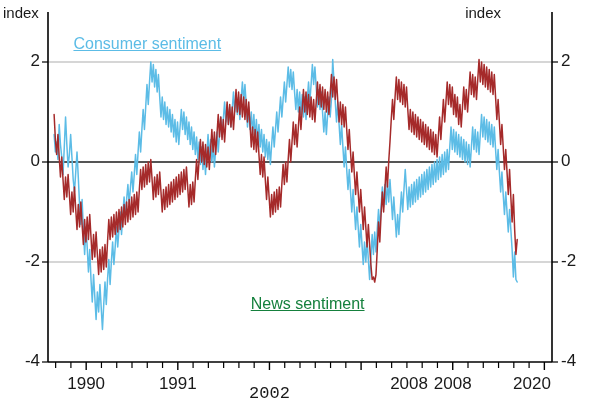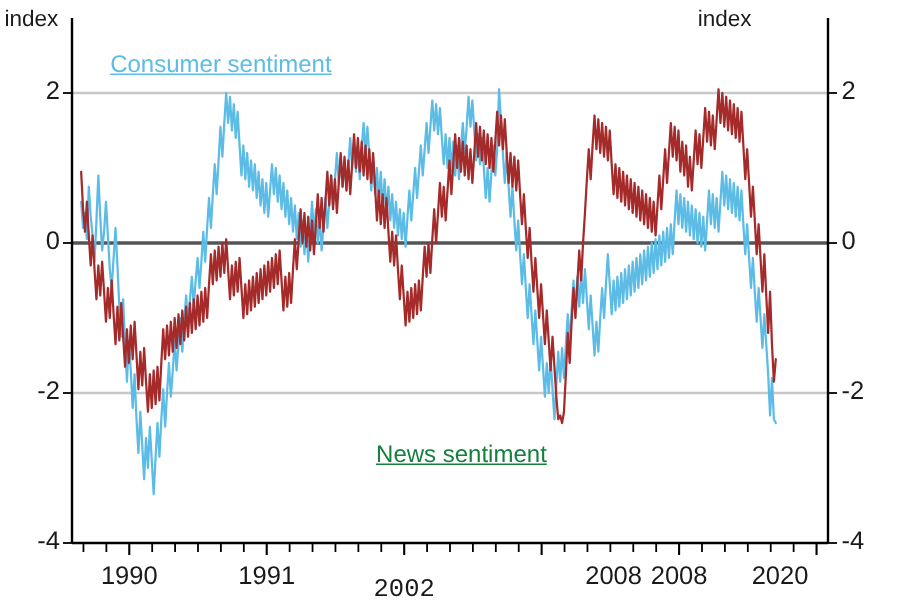--- a/index.html
+++ b/index.html
@@ -136,18 +136,18 @@
       <span class="ytick-label right" style="left: 561px; top: 151px;">0</span>
       <span class="ytick-label" style="left: 8px; width: 32px; top: 251px;">-2</span>
       <span class="ytick-label right" style="left: 561px; top: 251px;">-2</span>
       <span class="ytick-label" style="left: 8px; width: 32px; top: 351px;">-4</span>
       <span class="ytick-label right" style="left: 561px; top: 351px;">-4</span>
       <span class="xtick-label" style="left: 86.1818px; top: 374px;">1990</span>
       <span class="xtick-label" style="left: 177.818px; top: 374px;">1991</span>
       <span class="xtick-label" style="left: 269.455px; top: 384px; font-family: Liberation Mono, monospace;">2002</span>
       <span class="xtick-label" style="left: 361.091px; top: 374px; margin-left: 48px;">2008</span>
       <span class="xtick-label" style="left: 452.727px; top: 374px;">2008</span>
-      <span class="xtick-label" style="left: 520px; top: 374px;">2020</span>
+      <span class="xtick-label" style="left: 532px; top: 374px;">2020</span>
       <span class="series-label" style="left: 147.273px; top: 34.5px; color: rgb(92, 188, 230); transform: translateX(-50%);">Consumer sentiment</span>
       <span class="series-label" style="left: 307.636px; top: 294.5px; color: #15803d; transform: translateX(-50%);">News sentiment</span>
     </div>
 
 </div>
 
 </body></html>

